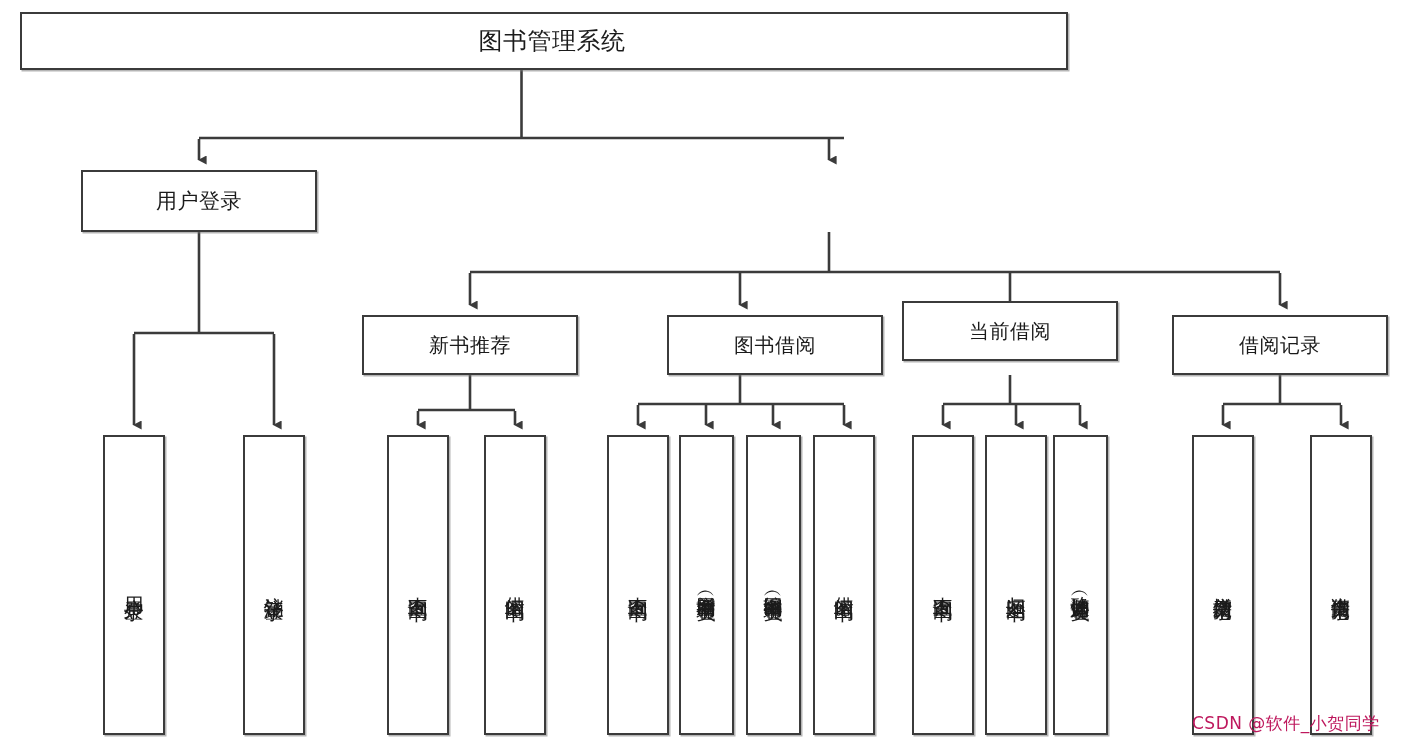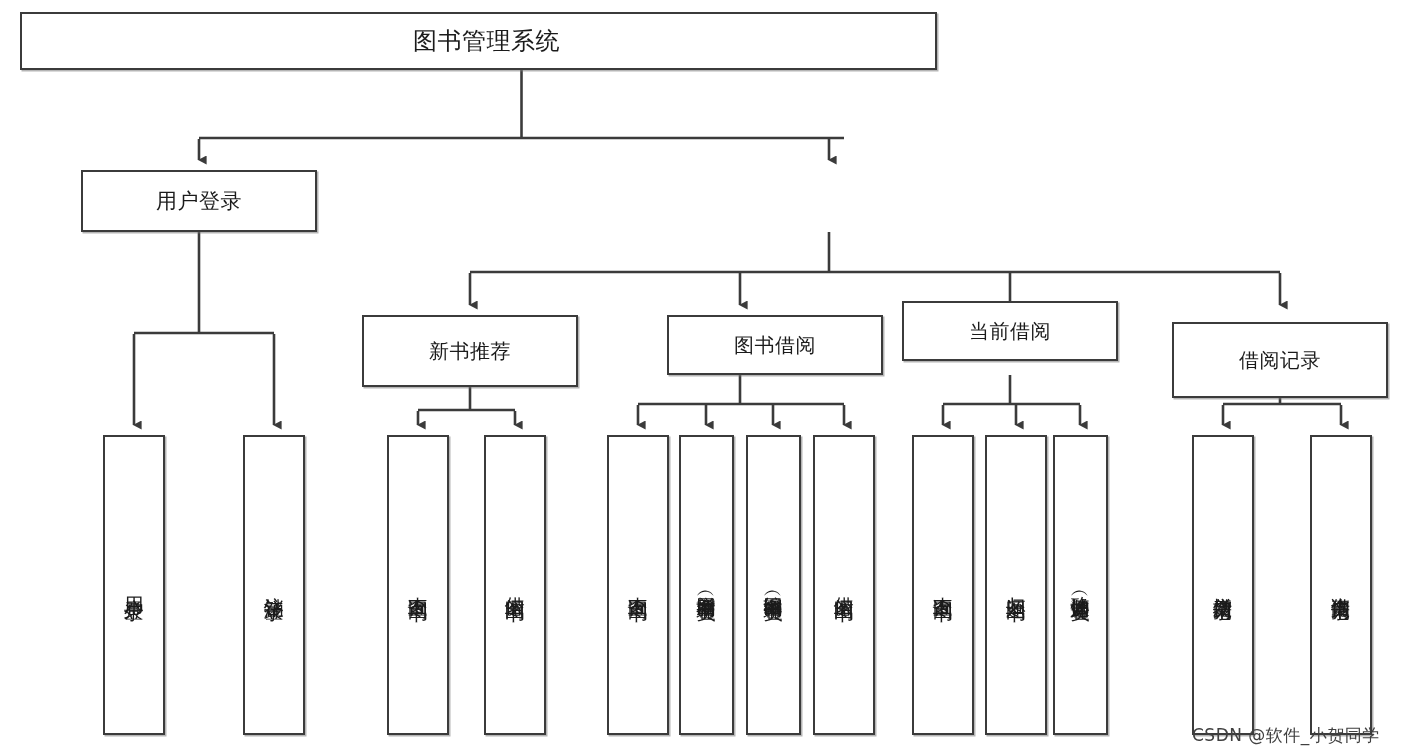--- a/index.html
+++ b/index.html
@@ -65,26 +65,25 @@
   }
   .node-box.leaf.tall-text .node-label {
     font-size: 19px;
     letter-spacing: 1px;
   }
   .watermark {
     position: absolute;
     left: 1192px;
     top: 712px;
     font-size: 17px;
-    color: #404040;
+    color: #be185d;
     font-family: "DejaVu Sans", "Liberation Sans", sans-serif;
     white-space: nowrap;
     user-select: none;
     letter-spacing: 0.5px;
-    margin-top: 12px;
   }
 </style>
 </head>
 <body>
 
 <div id="diagram-root">
 
   <svg class="diagram-canvas" viewBox="0 0 1405 747" aria-hidden="true">
     <defs>
       <marker id="arrowhead" markerWidth="9" markerHeight="9" refX="4.5" refY="7.6" orient="auto" markerUnits="userSpaceOnUse">
@@ -128,38 +127,38 @@
       <path d="M1016,405 L1016,425" marker-end="url(#arrowhead)"></path>
       <path d="M1080,405 L1080,425" marker-end="url(#arrowhead)"></path>
 
       <path d="M1280,375 L1280,404"></path>
       <path d="M1223,404 L1341,404"></path>
       <path d="M1223,405 L1223,425" marker-end="url(#arrowhead)"></path>
       <path d="M1341,405 L1341,425" marker-end="url(#arrowhead)"></path>
     </g>
   </svg>
 
-  <div class="node-box level-0" style="left:20px; top:12px; width:917px; height:58px;padding-left:16px;">
+  <div class="node-box level-0" style="left:20px; top:12px; width:1048px; height:58px;padding-left:16px;">
     <span class="node-label">图书管理系统</span>
   </div>
 
   <div class="node-box level-1" style="left:81px; top:170px; width:236px; height:62px;">
     <span class="node-label">用户登录</span>
   </div>
 
-  <div class="node-box level-2" style="left:362px; top:315px; width:216px; height:72px;">
+  <div class="node-box level-2" style="left:362px; top:315px; width:216px; height:60px;">
     <span class="node-label">新书推荐</span>
   </div>
   <div class="node-box level-2" style="left:632px; top:315px; width:216px; height:60px;margin-left:35px;">
     <span class="node-label">图书借阅</span>
   </div>
   <div class="node-box level-2" style="left:902px; top:301px; width:216px; height:60px;justify-content:center;">
     <span class="node-label">当前借阅</span>
   </div>
-  <div class="node-box level-2" style="left:1172px; top:322px; width:216px; height:76px;">
+  <div class="node-box level-2" style="left:1172px; top:315px; width:216px; height:60px;">
     <span class="node-label">借阅记录</span>
   </div>
 
   <div class="node-box leaf" style="left:103px; top:435px; width:62px; height:300px;">
     <span class="node-label">用户登录</span>
   </div>
   <div class="node-box leaf" style="left:243px; top:435px; width:62px; height:300px;">
     <span class="node-label">注销登录</span>
   </div>
 

